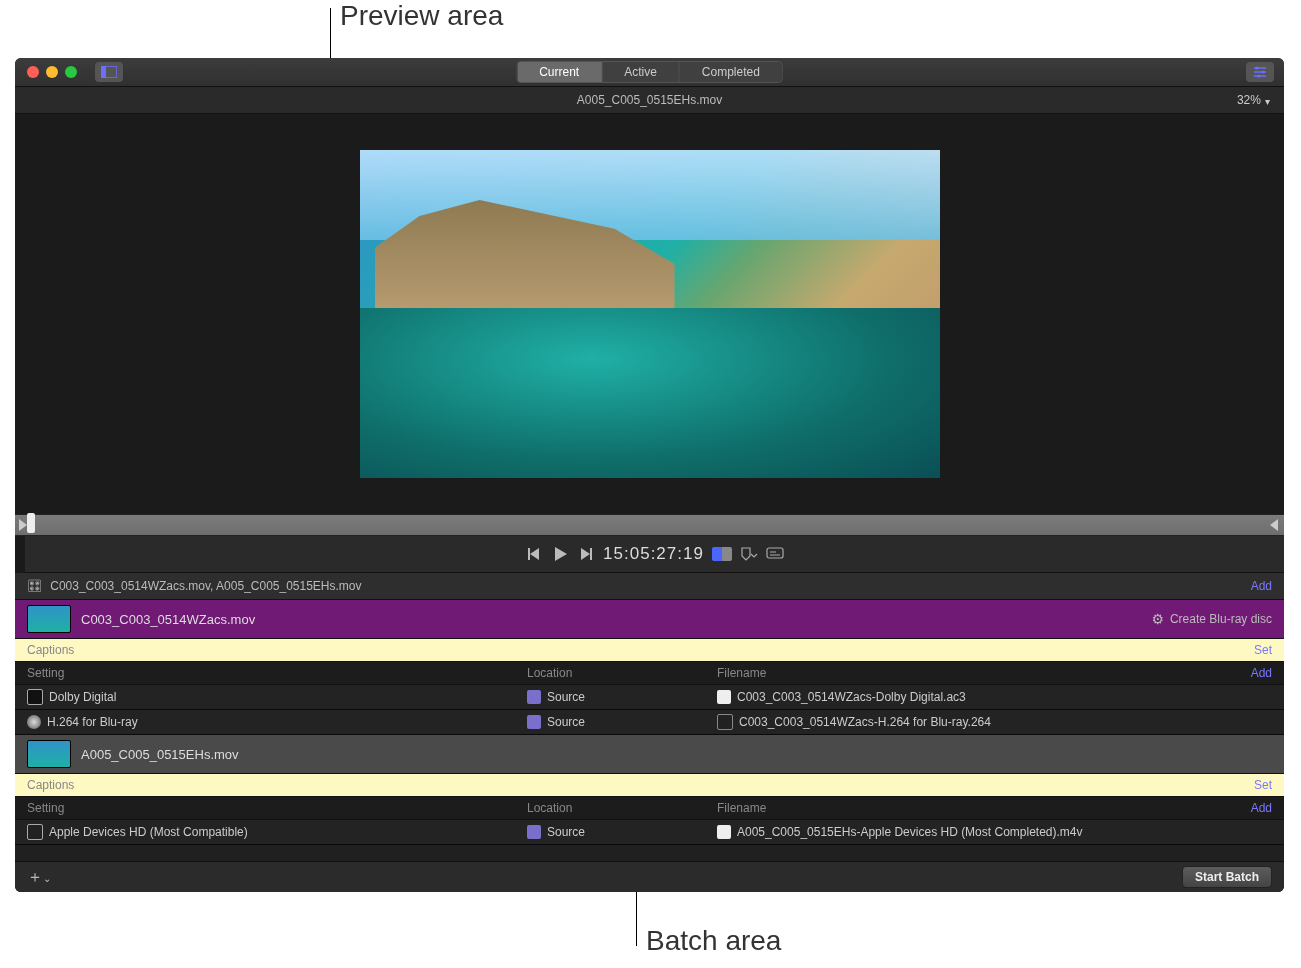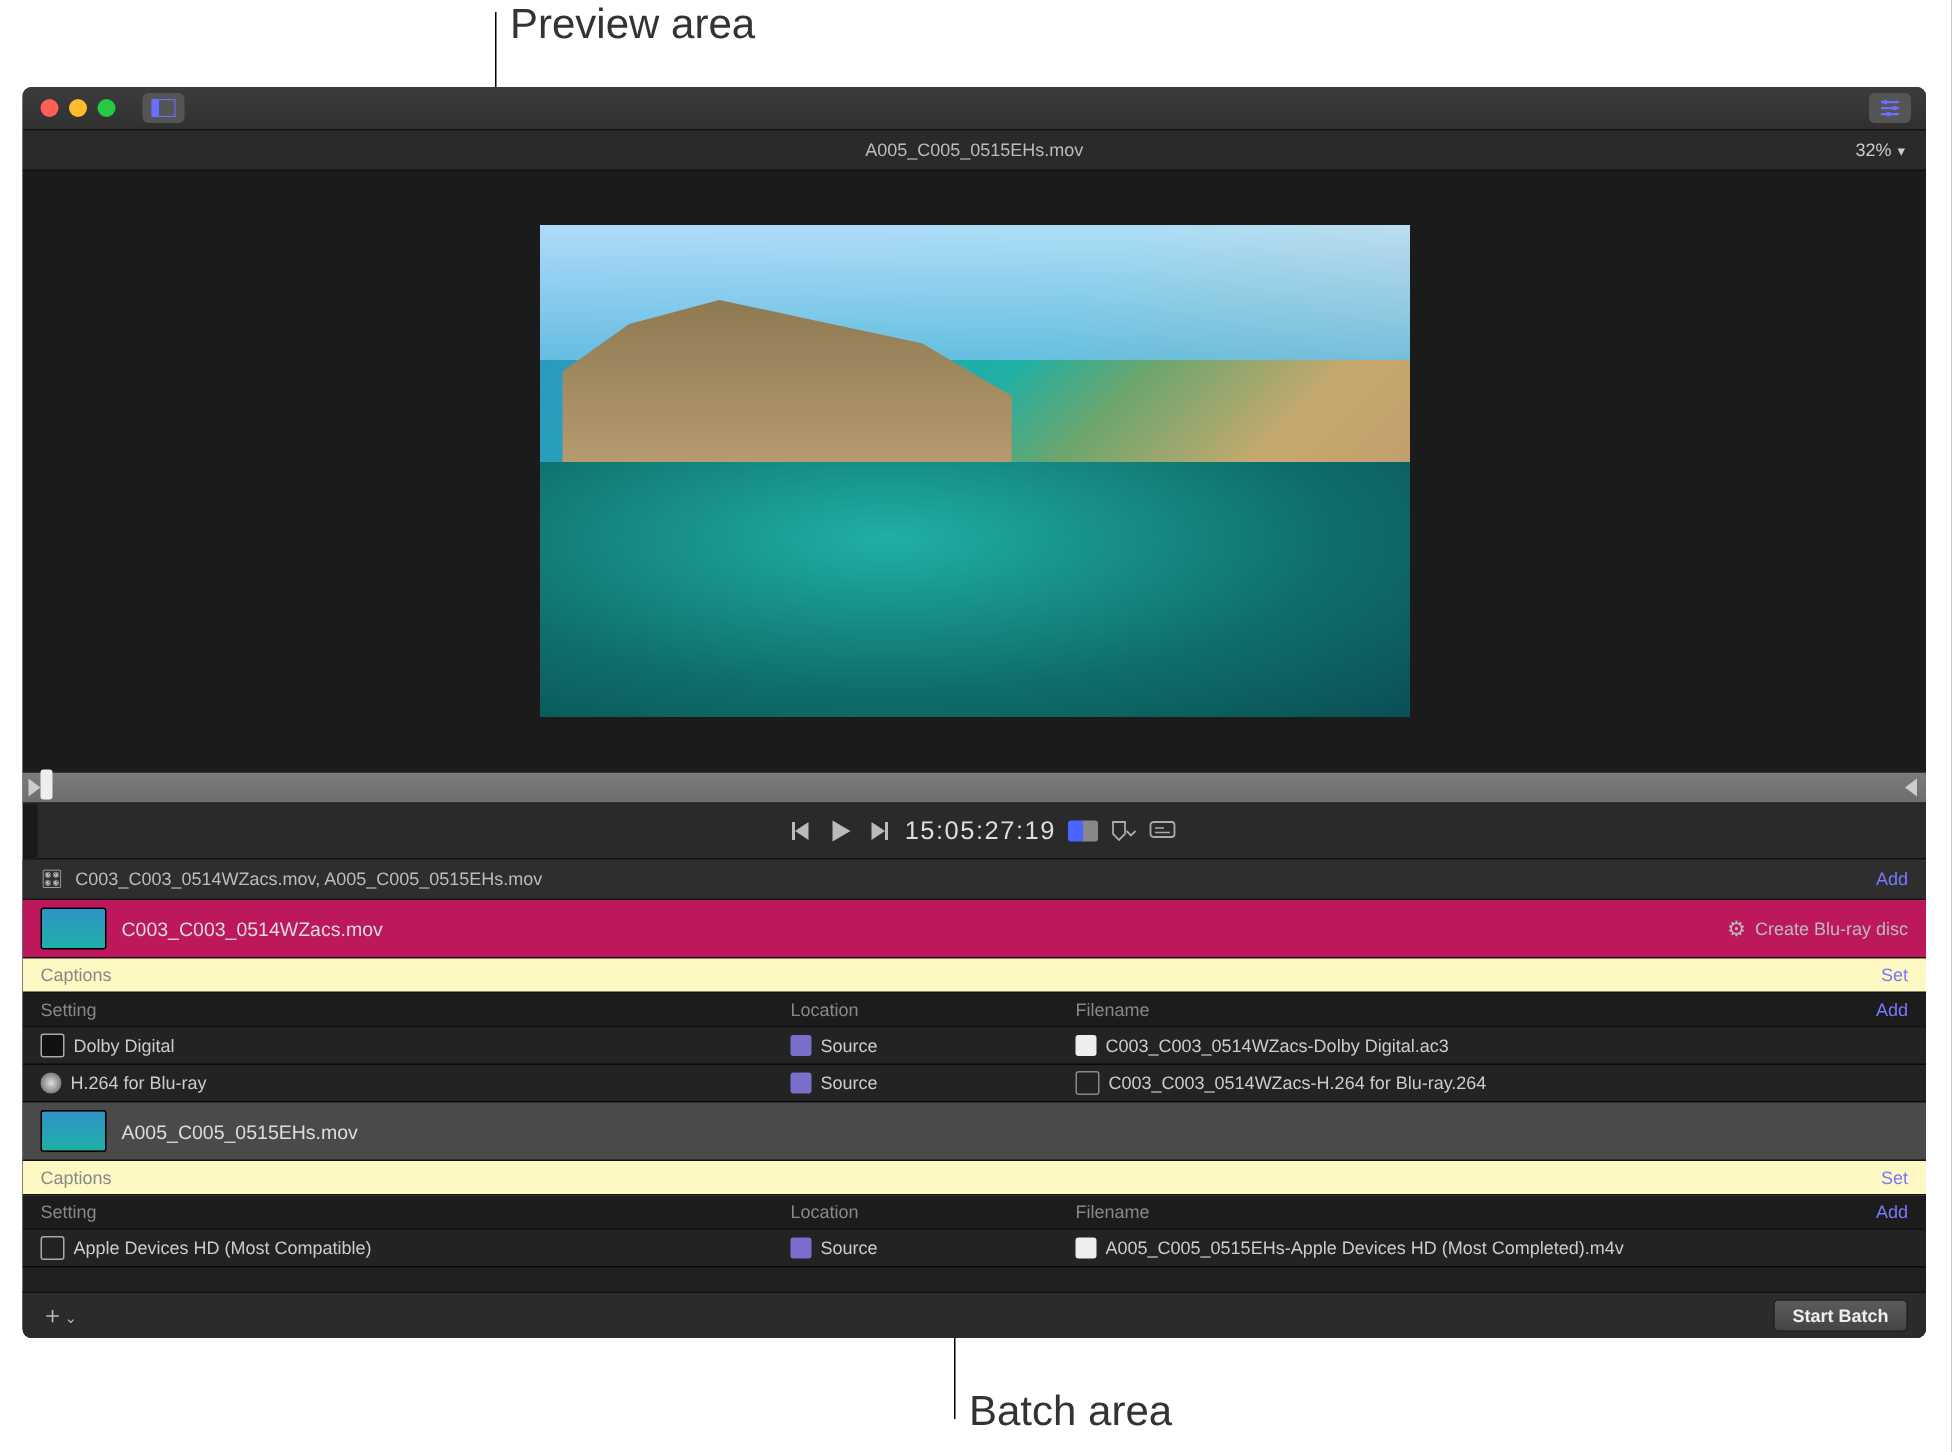--- a/index.html
+++ b/index.html
@@ -53,21 +53,21 @@
   .timeline .tri.l{left:4px;right:auto;border-right:none;border-left:8px solid #ccc;}
   
   .transport{height:36px;background:#2a2a2a;display:flex;align-items:center;justify-content:center;gap:8px;color:#bbb;border-bottom:1px solid #111;margin-left:10px;}
   .tbtn{width:18px;height:18px;display:flex;align-items:center;justify-content:center;}
   .tc{font-size:17px;letter-spacing:1px;color:#ddd;}
   .smbtn{width:20px;height:14px;border:1px solid #888;border-radius:2px;font-size:9px;display:flex;align-items:center;justify-content:center;}
   
   .batch{background:#202020;height:324px;overflow:auto;}
   .batch-header{height:26px;background:#2e2e2e;display:flex;align-items:center;padding:0 12px;gap:8px;color:#bbb;border-bottom:1px solid #111;}
   .batch-header .addlink{margin-left:auto;color:var(--link);font-size:12px;}
-  .clip-row{height:38px;background:#be185d;display:flex;align-items:center;padding:0 12px;gap:10px;border-bottom:1px solid #111;}
+  .clip-row{height:38px;background:#701a75;display:flex;align-items:center;padding:0 12px;gap:10px;border-bottom:1px solid #111;}
   .clip-row.sel{background:#4a4a4a;}
   .thumb{width:42px;height:26px;background:linear-gradient(#2f93c7,#1fb0a6);border:1px solid #000;border-radius:2px;}
   .clip-name{color:#ddd;font-size:13px;}
   .clip-row .right{margin-left:auto;display:flex;align-items:center;gap:6px;color:#bbb;}
   .gear{font-size:14px;}
   .section{height:22px;background:#fef9c3;display:flex;align-items:center;padding:0 12px;color:#888;font-size:12px;border-bottom:1px solid #111;}
   .section .link{margin-left:auto;color:var(--link);}
   .cols{height:22px;background:#1c1c1c;display:grid;grid-template-columns:500px 190px 1fr 60px;align-items:center;padding:0 12px;color:#888;font-size:12px;border-bottom:1px solid #111;}
   .cols .link{color:var(--link);text-align:right;}
   .row{height:24px;background:#232323;display:grid;grid-template-columns:500px 190px 1fr;align-items:center;padding:0 12px;color:#ccc;font-size:12px;border-bottom:1px solid #0a0a0a;}
@@ -101,20 +101,25 @@
       <div class="tl red"></div>
       <div class="tl yellow"></div>
       <div class="tl green"></div>
     </div>
     <div class="sidebar-toggle">
       <svg width="16" height="12" viewBox="0 0 16 12">
             <rect x="0" y="0" width="16" height="12" fill="none" stroke="#6b6fff" stroke-width="1.5"></rect>
             <rect x="0" y="0" width="5" height="12" fill="#6b6fff"></rect>
           </svg>
     </div>
+    <div class="seg">
+      <div class="tab sel">Current</div>
+      <div class="tab">Active</div>
+      <div class="tab">Completed</div>
+    </div>
     <div class="inspector-toggle">
       <svg width="16" height="12" viewBox="0 0 16 12">
             <line x1="2" y1="2" x2="14" y2="2" stroke="#6b6fff" stroke-width="1.5"></line>
             <line x1="2" y1="6" x2="14" y2="6" stroke="#6b6fff" stroke-width="1.5"></line>
             <line x1="2" y1="10" x2="14" y2="10" stroke="#6b6fff" stroke-width="1.5"></line>
             <circle cx="5" cy="2" r="1.5" fill="#6b6fff"></circle>
             <circle cx="11" cy="6" r="1.5" fill="#6b6fff"></circle>
             <circle cx="7" cy="10" r="1.5" fill="#6b6fff"></circle>
           </svg>
     </div>

